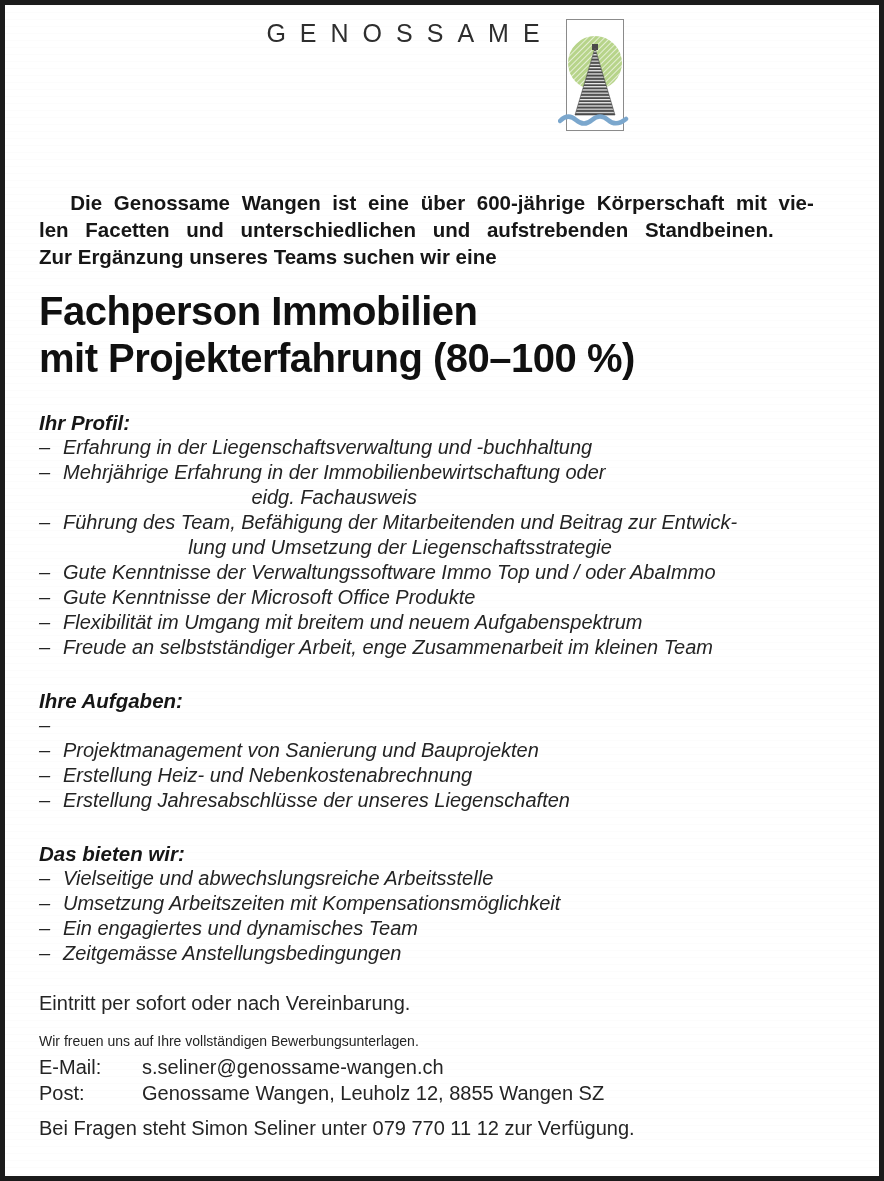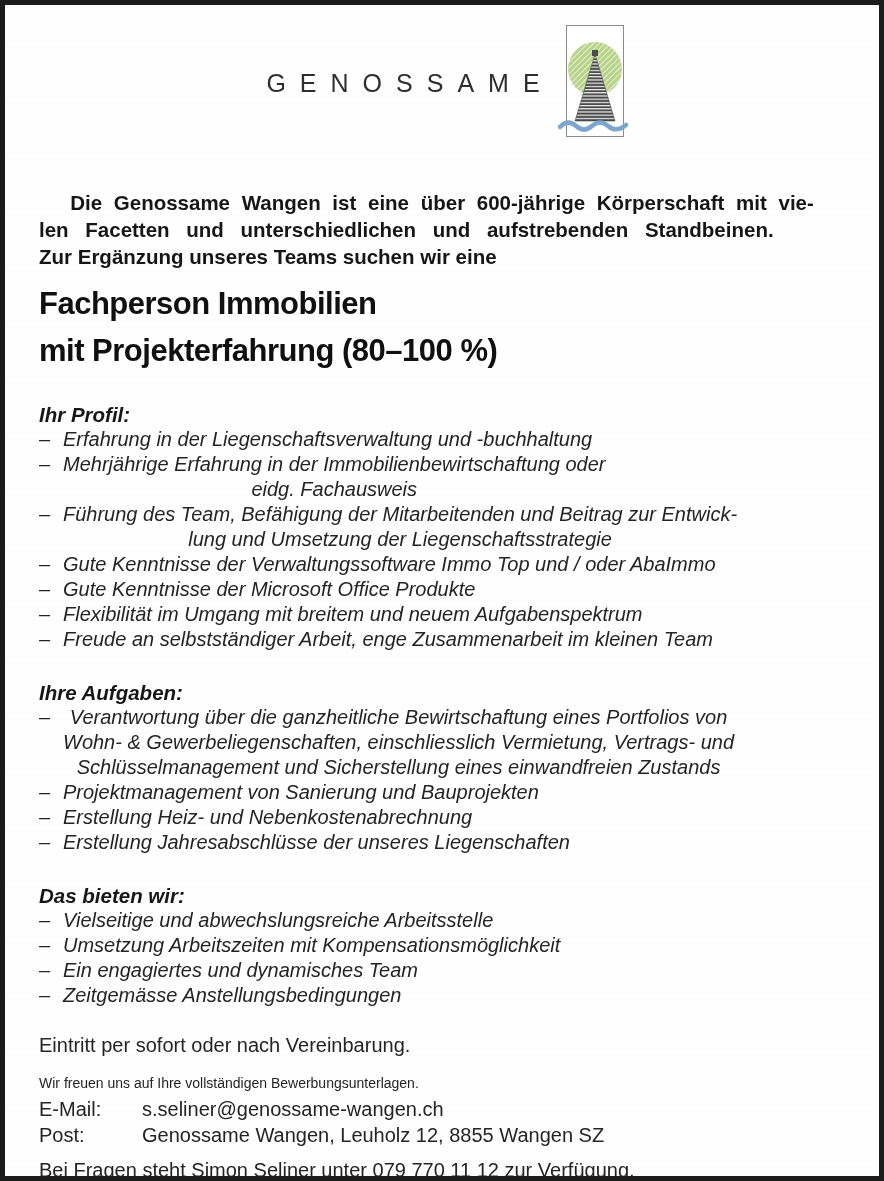--- a/index.html
+++ b/index.html
@@ -15,21 +15,21 @@
     border: 5px solid #1b1b1b;
     padding: 12px 34px 0 34px;
     overflow: hidden;
     font-family: "Liberation Sans", "DejaVu Sans", sans-serif;
     color: #222;
   }
 
   
   .logo-row {
     display: flex;
-    align-items: center;
+    align-items: flex-start;
     justify-content: center;
     gap: 4px;
     height: 128px;
     margin-top: 2px;
   }
   .logo-word {
     font-size: 25px;
     letter-spacing: 14px;
     font-weight: 400;
     color: #2e2e2e;
@@ -44,23 +44,23 @@
     font-weight: bold;
     font-size: 20.5px;
     line-height: 27px;
     color: #161616;
   }
   .intro .j1 { word-spacing: 6px; text-align: center; }
   .intro .j2 { word-spacing: 11px; }
 
   
   .title {
-    margin-top: 10px;
+    margin-top: 18px;
     font-weight: bold;
-    font-size: 31px;
+    font-size: 40px;
     line-height: 47px;
     letter-spacing: -0.5px;
     color: #101010;
   }
 
   
   .section { margin-top: 28px; font-style: italic; }
   .section-heading {
     font-weight: bold;
     font-size: 20.5px;
@@ -158,23 +158,20 @@
     <div class="item">
       <span class="dash">–</span>
       <span class="itext">Freude an selbstständiger Arbeit, enge Zusammenarbeit im kleinen Team</span>
     </div>
   </div>
 
   <div class="section">
     <div class="section-heading">Ihre Aufgaben:</div>
     <div class="item">
       <span class="dash">–</span>
-      <span class="itext">Verantwortung über die ganzheitliche Bewirtschaftung eines Portfolios von
-Wohn- &amp; Gewerbeliegenschaften, einschliesslich Vermietung, Vertrags- und
-Schlüsselmanagement und Sicherstellung eines einwandfreien Zustands</span>
     </div>
     <div class="item">
       <span class="dash">–</span>
       <span class="itext">Projektmanagement von Sanierung und Bauprojekten</span>
     </div>
     <div class="item">
       <span class="dash">–</span>
       <span class="itext">Erstellung Heiz- und Nebenkostenabrechnung</span>
     </div>
     <div class="item">

